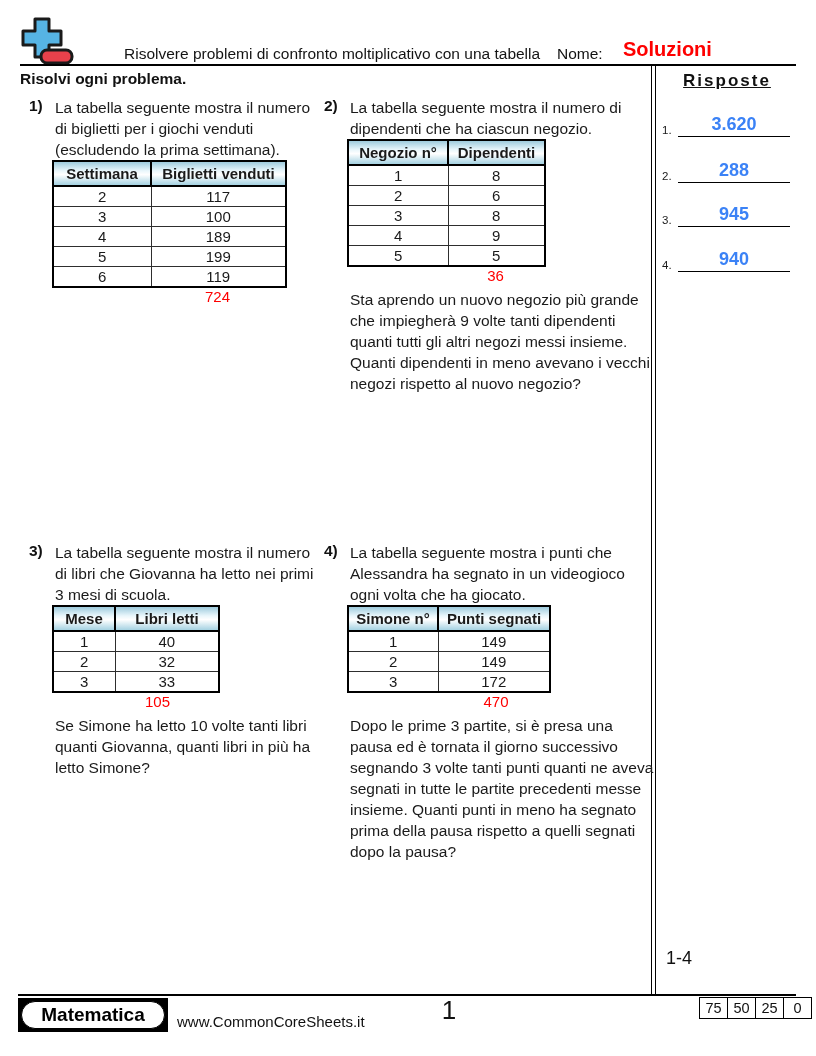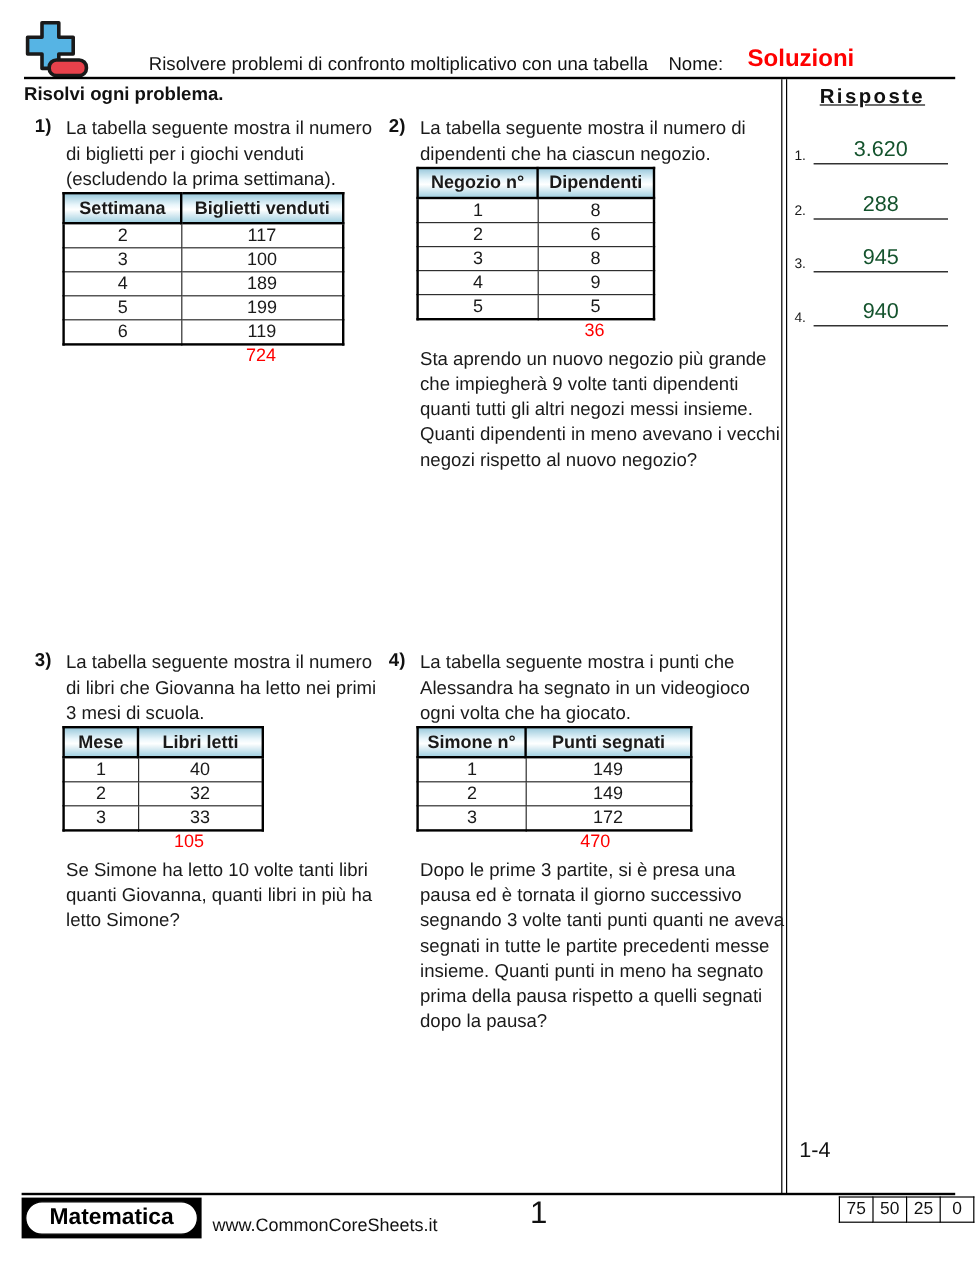--- a/index.html
+++ b/index.html
@@ -25,21 +25,21 @@
   
   .answers-divider { position:absolute; left:651px; top:66px; height:929px; width:5px;
                      border-left:1.6px solid #000; border-right:1.6px solid #000; }
   .answers-title { position:absolute; left:660px; top:71px; width:134px; text-align:center;
                    font-size:17px; font-weight:bold; letter-spacing:2px; text-decoration:underline; }
   .answer-item { position:absolute; left:660px; width:134px; height:27px; }
   .ai-1 { top:110px; } .ai-2 { top:156px; } .ai-3 { top:200px; } .ai-4 { top:245px; }
   .answer-num { position:absolute; left:2px; bottom:1px; font-size:11.5px; color:#1a1a1a; }
   .answer-value { position:absolute; left:18px; bottom:0; width:112px; text-align:center;
                   border-bottom:1.7px solid #000; padding-bottom:1px;
-                  font-size:18px; font-weight:normal; color:#14532d; }
+                  font-size:18px; font-weight:bold; color:#3b82f6; }
 
   
   .problem { position:absolute; font-size:15.5px; }
   .problem-1 { left:28px;  top:97px;  width:296px; }
   .problem-2 { left:323px; top:97px;  width:330px; }
   .problem-3 { left:28px;  top:542px; width:296px; }
   .problem-4 { left:323px; top:542px; width:333px; }
   .p-num { position:absolute; left:1px; top:0; font-weight:bold; font-size:15.5px; }
   .p-body { margin-left:27px; line-height:21px; color:#1a1a1a; }
   .p-intro { }
@@ -211,21 +211,21 @@
   </div>
 
   <div class="problem problem-4">
     <div class="p-num">4)</div>
     <div class="p-body">
       <div class="p-intro">La tabella seguente mostra i punti che Alessandra ha segnato in un videogioco ogni volta che ha giocato.</div>
       <table class="data-table">
         <thead>
           <tr>
             <th style="width:90px">Simone n°</th>
-            <th style="width:138px">Punti segnati</th>
+            <th style="width:112px">Punti segnati</th>
           </tr>
         </thead>
         <tbody>
           <tr>
               <td>1</td>
               <td>149</td>
             </tr>
           <tr>
               <td>2</td>
               <td>149</td>

